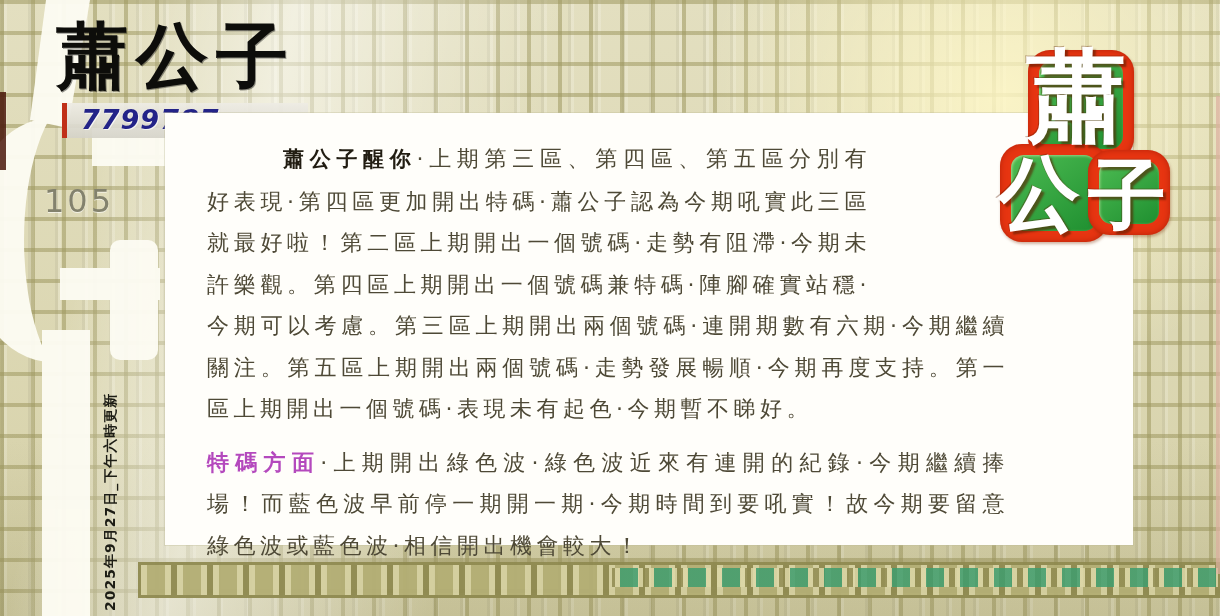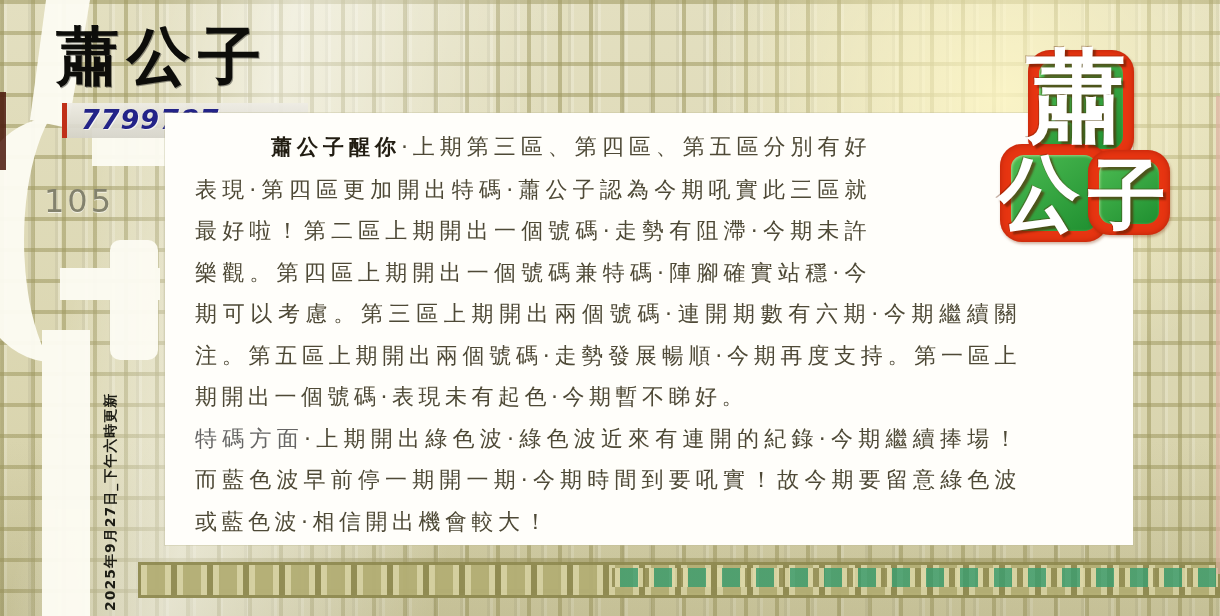--- a/index.html
+++ b/index.html
@@ -31,41 +31,41 @@
   .meander-right{position:absolute;left:612px;right:2px;top:568px;height:19px;opacity:.85;
     background:repeating-linear-gradient(90deg, #8f8a50 0 3px, #ddd8a8 3px 8px, #3f9d6e 8px 26px, #ddd8a8 26px 31px, #8f8a50 31px 34px);}
 
   
   .left-glyph{position:absolute;left:0;top:0;}
   .edge-left{position:absolute;left:0;top:92px;width:6px;height:78px;background:#4a180c;opacity:.85;}
   .edge-right{position:absolute;right:0;top:96px;width:4px;height:478px;background:#e0b2a2;opacity:.7;}
 
   
   .brand{position:absolute;left:56px;top:0px;font-family:"DejaVu Serif","Liberation Serif",serif;
-    font-weight:900;font-size:63px;line-height:112px;letter-spacing:8px;color:#0d0d0a;
+    font-weight:900;font-size:72px;line-height:112px;letter-spacing:8px;color:#0d0d0a;
     text-shadow:1px 1px 0 rgba(0,0,0,.4);}
   .site{position:absolute;left:62px;top:103px;font-style:italic;font-weight:bold;font-size:27px;
     letter-spacing:1px;color:#232388;padding:1px 12px 3px 14px;
     background:linear-gradient(rgba(238,236,228,.95), rgba(212,210,200,.9));
     text-shadow:1px 1px 0 rgba(255,255,255,.7);border-left:5px solid #c03018;}
   .issue{position:absolute;left:44px;top:182px;font-size:32px;letter-spacing:3px;color:#83826d;
     text-shadow:0 1px 0 rgba(255,255,255,.6);}
   .vdate{position:absolute;left:102px;top:611px;transform-origin:0 0;transform:rotate(-90deg);
     white-space:nowrap;font-weight:bold;font-size:14px;letter-spacing:1px;color:#1d1d15;}
 
   
   .panel{position:absolute;left:165px;top:113px;width:968px;height:432px;background:#fffefa;
     box-shadow:0 0 0 1px rgba(190,185,150,.35);}
   .panel-inner{padding:13px 112px 0 30px;}
   .article{font-size:22px;line-height:41.5px;letter-spacing:4.5px;color:#4e4936;
     text-align:justify;}
-  .article p{margin:0;}
+  .article p{margin:12px;}
   .p1{text-indent:76px;}
   .lead-bold{font-weight:bold;color:#221d12;font-size:21px;}
-  .lead-red{color:#404040;opacity:.8;}
+  .lead-red{color:#a21caf;opacity:.8;font-weight:bold;}
   .logo-spacer{float:right;width:150px;height:128px;}
 
   
   .logo{position:absolute;left:1000px;top:42px;width:172px;height:205px;}
   .seal{position:absolute;border-radius:22px;background:#e73511;
     box-shadow:inset 0 0 6px rgba(140,20,0,.55), 1px 2px 3px rgba(120,40,0,.35);}
   .seal .green{position:absolute;inset:11px;border-radius:13px;
     background:linear-gradient(145deg,#4cbb52,#1f8f30);box-shadow:inset 1px 1px 3px rgba(255,255,200,.5);}
   .seal-a{left:28px;top:8px;width:106px;height:110px;}
   .seal-b{left:0px;top:102px;width:108px;height:98px;}

